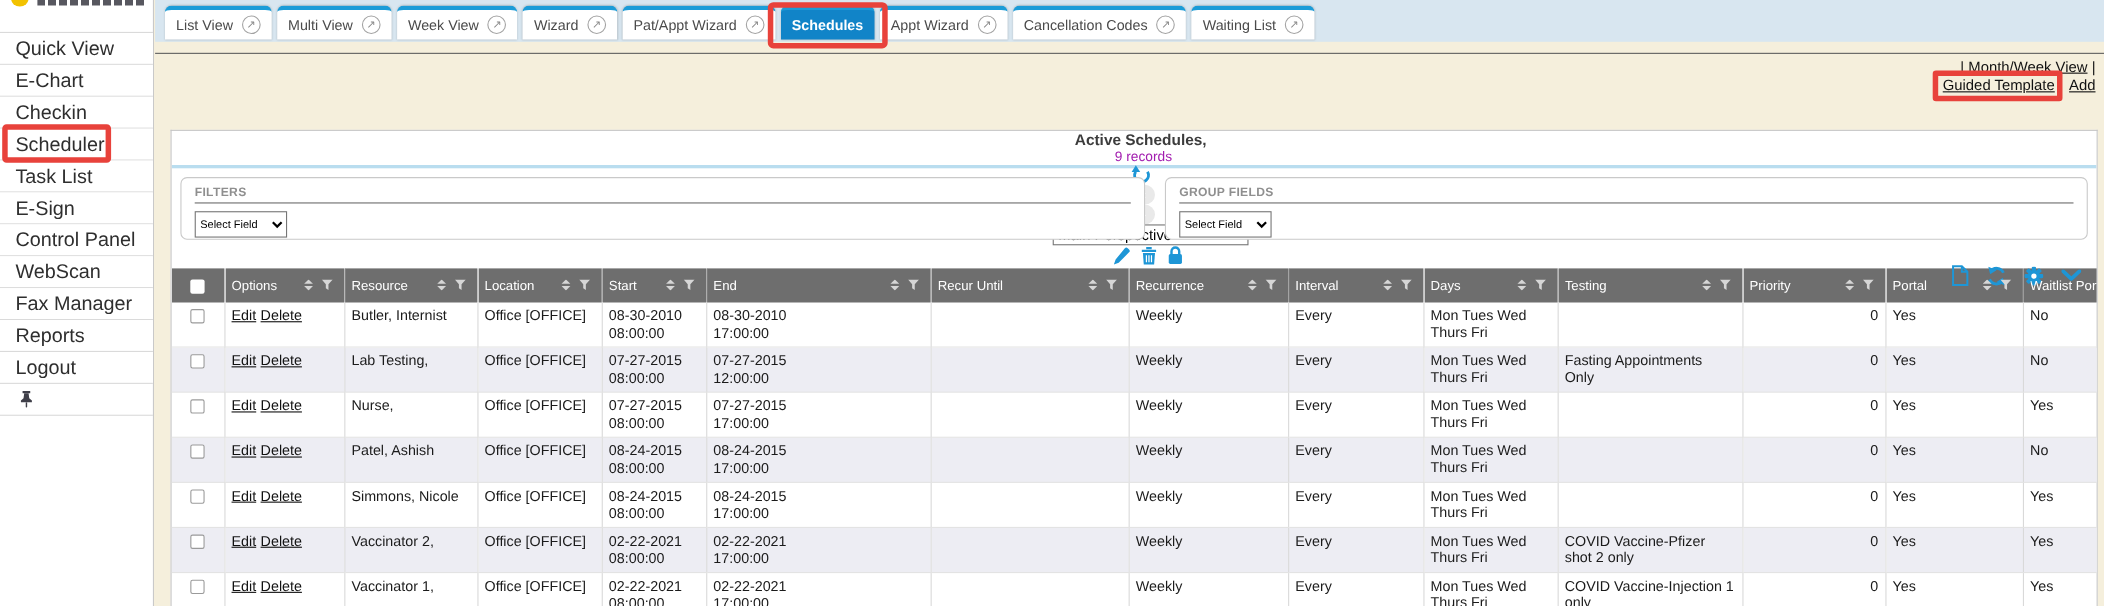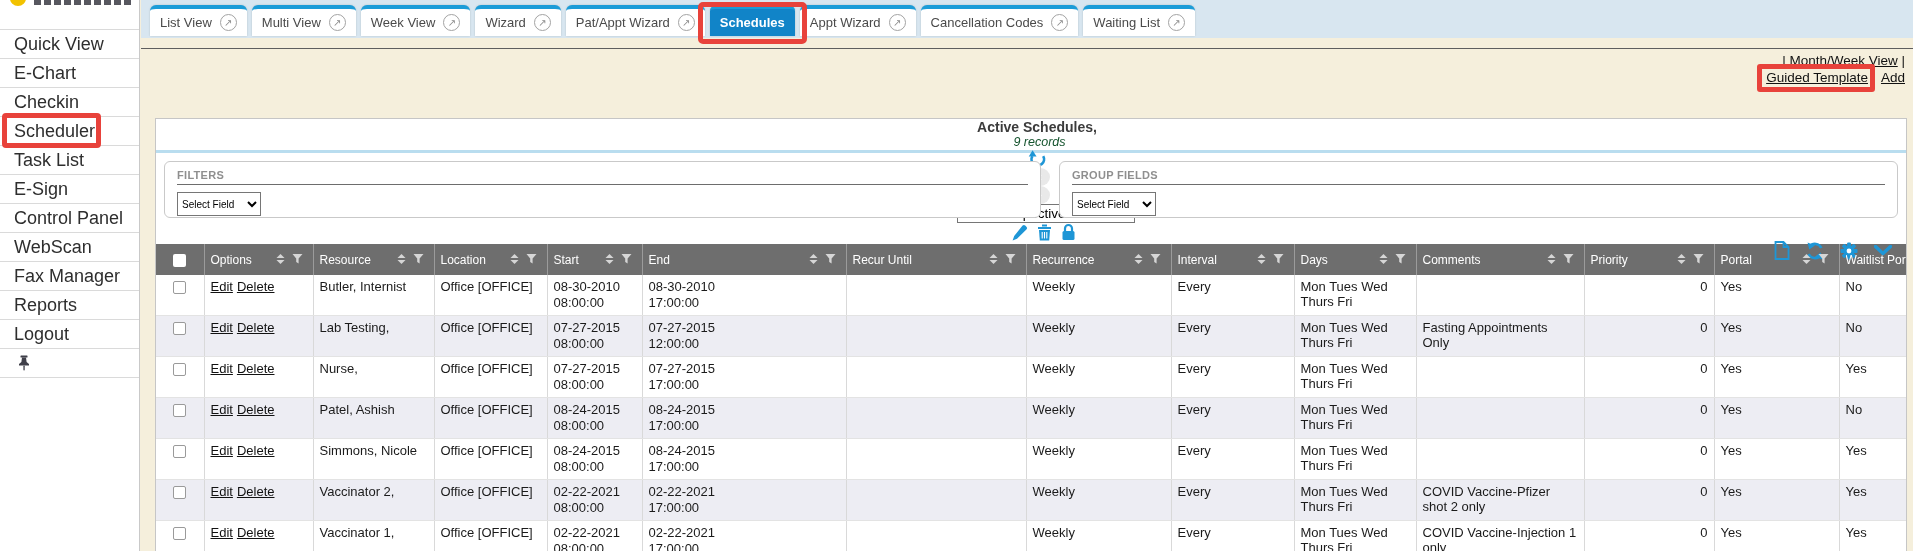--- a/index.html
+++ b/index.html
@@ -51,21 +51,21 @@
   .guided-wrap::after { content:""; position:absolute; top:-5px; left:-9px; right:-7px; bottom:-6px;
     border:5px solid #e8423b; border-radius:3px; pointer-events:none; }
 
   
   .panel { position:absolute; left:155px; top:118px; width:1752px; height:433px;
     background:#fff; border:1px solid #c6c6c6; border-bottom:none; overflow:hidden; z-index:2; }
 
   .toolbar { height:34px; display:flex; align-items:center; padding-left:12px;
     border-bottom:3px solid #b9ddef;flex-direction:column; }
   .tb-title { font-size:14px; font-weight:bold; color:#3c3c3c; white-space:nowrap; }
-  .tb-records { font-size:12.5px; color:#14532d; margin-left:5px; white-space:nowrap;font-style:italic; }
+  .tb-records { font-size:12.5px; color:#a21caf; margin-left:5px; white-space:nowrap; }
   .vdiv { width:1px; align-self:stretch; background:#cfcfcf; margin:0 11px 0 12px; }
   .icon-btn { display:inline-flex; align-items:center; justify-content:center; cursor:pointer; border:none; background:none; padding:0; }
   .nav-circle { width:19px; height:19px; border-radius:50%; background:#e9e9e9; color:#fff;
     font-size:12px; font-weight:bold; text-align:center; line-height:18px; margin-left:6px; }
   .tb-select { height:26px; font-size:13.5px; font-family:"Liberation Sans",sans-serif;
     margin-left:18px; width:178px; border:1px solid #767676; background:#fff; }
   .tb-left-icons { display:flex; align-items:center; gap:9px; margin-left:12px; }
   .tb-right { margin-left:auto; display:flex; align-items:center; gap:16px; padding-right:14px; }
 
   
@@ -477,21 +477,21 @@
         <span>
           <svg width="11" height="10" viewBox="0 0 11 10">
                     <path d="M0.5 0 H10.5 L6.6 4.4 V9.6 L4.2 8 V4.4 Z" fill="#d6d6d6"></path>
                   </svg>
         </span>
       </span>
     </span>
   </th>
           <th>
     <span class="th-inner">
-      <span class="th-label">Comments</span>
+      <span class="th-label">Testing</span>
       <span class="th-icons">
         <span>
           <svg width="9" height="10" viewBox="0 0 9 10">
                     <path d="M4.5 0 L8.5 4 H0.5 Z" fill="#d6d6d6"></path>
                     <path d="M0.5 6 H8.5 L4.5 10 Z" fill="#d6d6d6"></path>
                   </svg>
         </span>
         <span>
           <svg width="11" height="10" viewBox="0 0 11 10">
                     <path d="M0.5 0 H10.5 L6.6 4.4 V9.6 L4.2 8 V4.4 Z" fill="#d6d6d6"></path>

